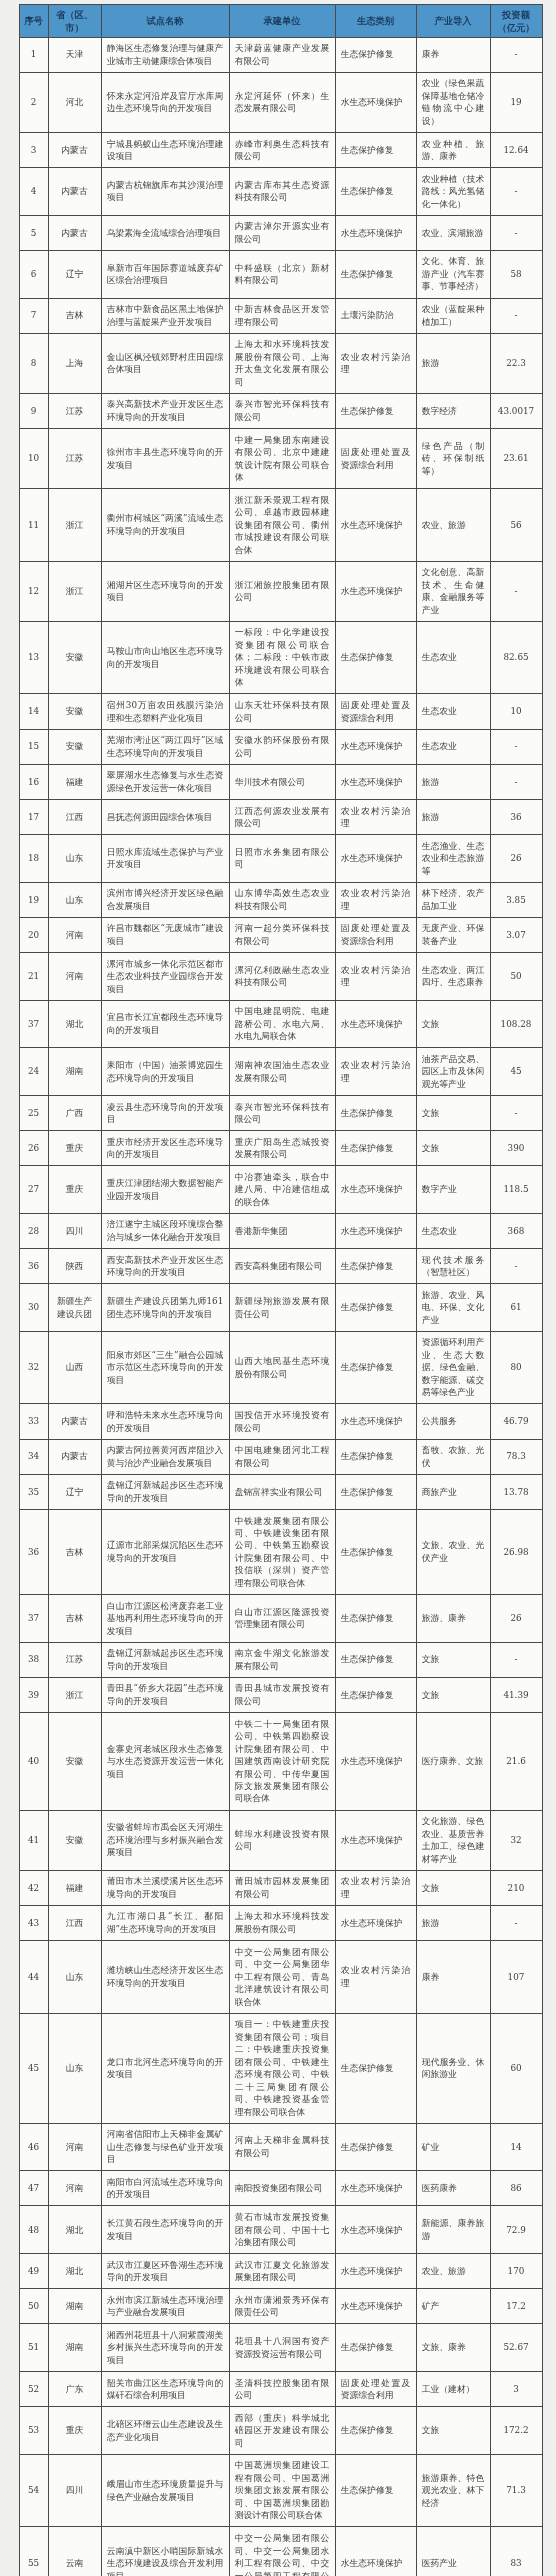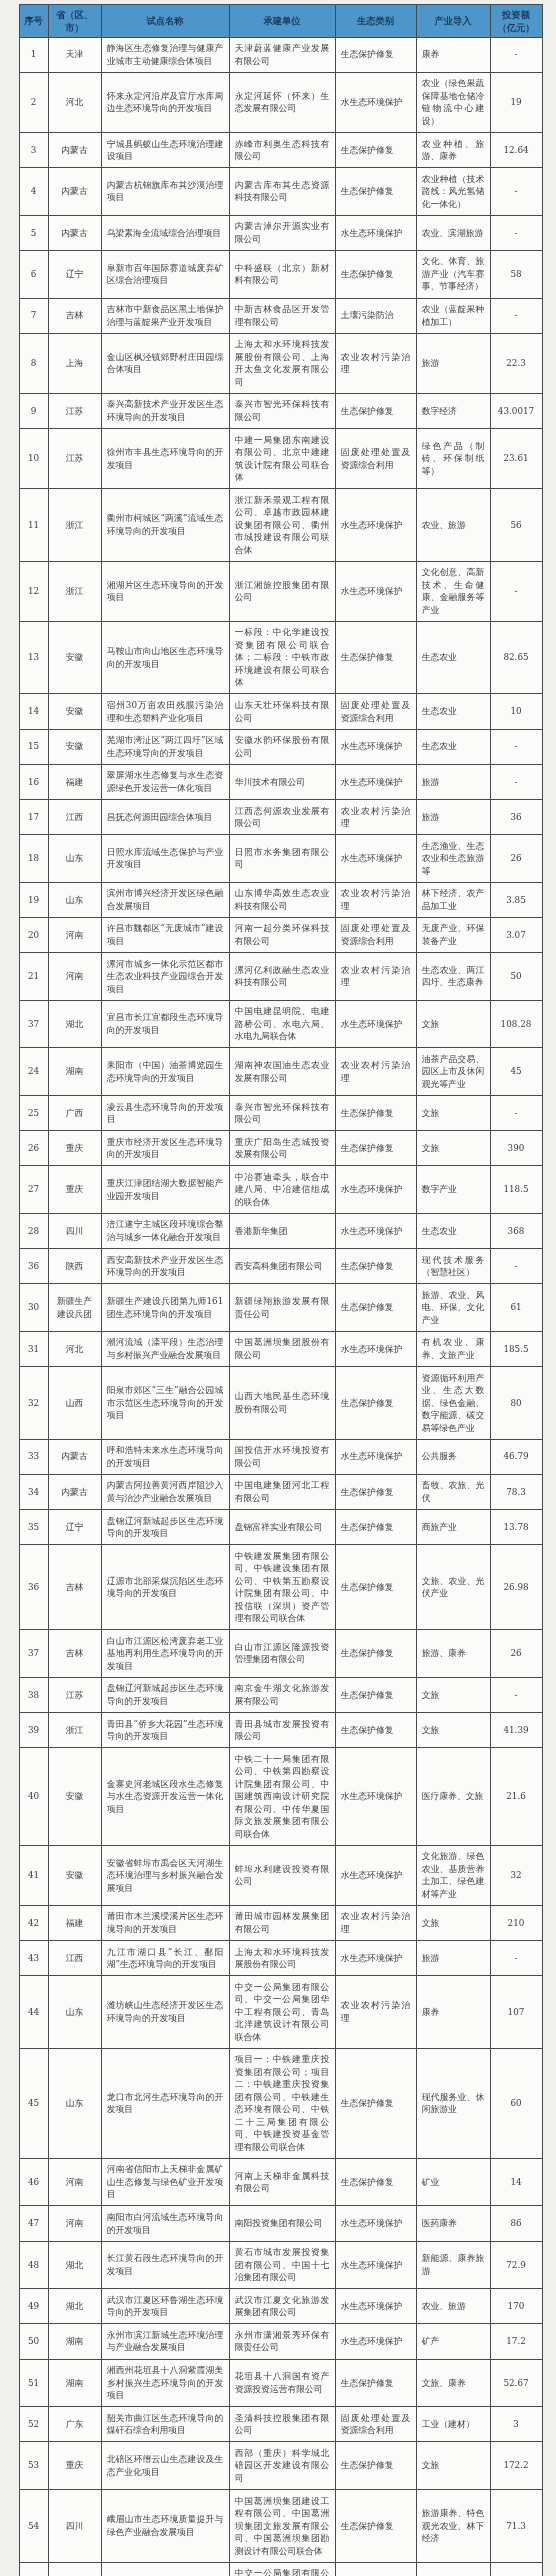--- a/index.html
+++ b/index.html
@@ -333,29 +333,20 @@
         <tr>
           <td class="c-no">30</td>
           <td class="c-prov">新疆生产建设兵团</td>
           <td class="c-name">新疆生产建设兵团第九师161团生态环境导向的开发项目</td>
           <td class="c-builder">新疆绿翔旅游发展有限责任公司</td>
           <td class="c-eco">生态保护修复</td>
           <td class="c-ind">旅游、农业、风电、环保、文化产业</td>
           <td class="c-invest">61</td>
         </tr>
         <tr>
-          <td class="c-no">31</td>
-          <td class="c-prov">河北</td>
-          <td class="c-name">潮河流域（滦平段）生态治理与乡村振兴产业融合发展项目</td>
-          <td class="c-builder">中国葛洲坝集团股份有限公司</td>
-          <td class="c-eco">水生态环境保护</td>
-          <td class="c-ind">有机农业、康养、文旅产业</td>
-          <td class="c-invest">185.5</td>
-        </tr>
-        <tr>
           <td class="c-no">32</td>
           <td class="c-prov">山西</td>
           <td class="c-name">阳泉市郊区“三生”融合公园城市示范区生态环境导向的开发项目</td>
           <td class="c-builder">山西大地民基生态环境股份有限公司</td>
           <td class="c-eco">生态保护修复</td>
           <td class="c-ind">资源循环利用产业、生态大数据、绿色金融、数字能源、碳交易等绿色产业</td>
           <td class="c-invest">80</td>
         </tr>
         <tr>
           <td class="c-no">33</td>

